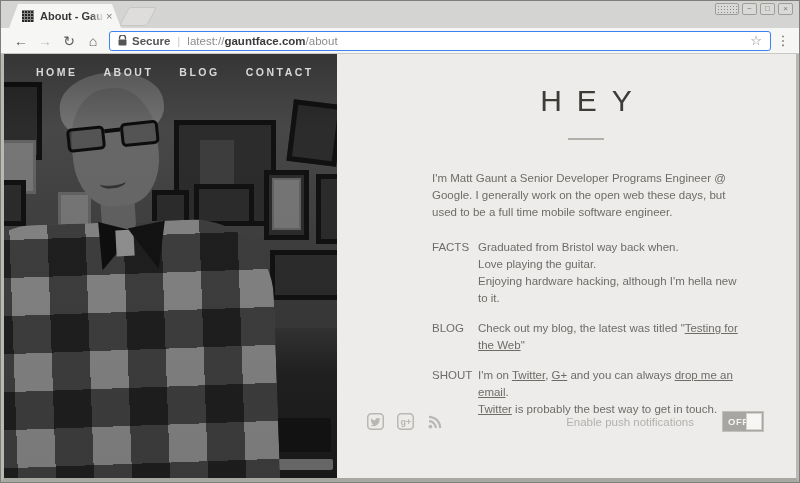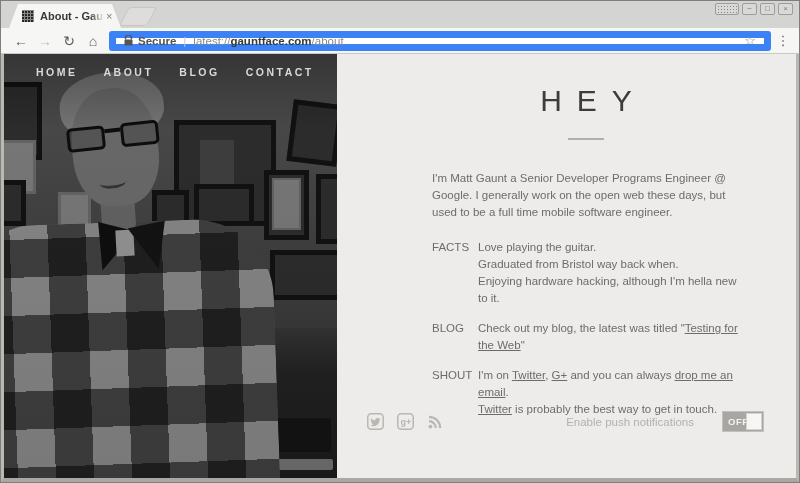--- a/index.html
+++ b/index.html
@@ -18,21 +18,21 @@
   .newtab { position:absolute; left:124px; bottom:3px; width:26px; height:17px; background:#dedddb; transform:skewX(-28deg); border-radius:2px; box-shadow:0 0 0 1px #c6c6c4; }
   .win-controls { position:absolute; right:6px; top:2px; display:flex; gap:3px; }
   .win-btn { height:12px; min-width:15px; background:#d9d9d7; border:1px solid #9d9d99; border-radius:2px;
              display:flex; align-items:center; justify-content:center; font-size:8px; color:#77777a; line-height:1; }
   .win-pattern { width:24px; background-image:radial-gradient(circle,#88888a 0.8px,transparent 1px); background-size:3px 3px; background-position:1px 1px; }
 
   
   .toolbar { height:26px; background:#f6f6f4; border-bottom:1px solid #c8c8c6; display:flex; align-items:center; padding:0 6px 0 8px; flex:none; }
   .nav-ic { width:24px; text-align:center; font-size:14px; color:#5c5c5c; line-height:1; }
   .nav-ic.disabled { color:#bdbdbb; }
-  .omnibox { flex:1; height:20px; background:#ffffff; border:7px solid #3b82f6; border-radius:3px; margin-left:4px; display:flex; align-items:center; padding:0 8px; font-size:11.5px; }
+  .omnibox { flex:1; height:20px; background:#ffffff; border:1px solid #3b82f6; border-radius:3px; margin-left:4px; display:flex; align-items:center; padding:0 8px; font-size:11.5px; }
   .secure { color:#555553; font-weight:bold; margin-left:5px; }
   .divider { color:#c9c9c7; margin:0 7px; }
   .url-scheme,.url-path { color:#8b8b89; }
   .url-host { color:#3a3a38; font-weight:bold; }
   .star { margin-left:auto; font-size:13px; color:#85858a; }
   .menu-dots { width:20px; text-align:center; font-size:13px; color:#5c5c5c; letter-spacing:0; margin-left:2px; }
 
   
   .viewport { flex:1; display:flex; border-left:3px solid #b9b9b3; border-right:3px solid #b9b9b3; border-bottom:4px solid #a8a8a2; background:#edecea; overflow:hidden; }
 
@@ -170,22 +170,22 @@
 
     <div class="main">
       <h1 class="hey">HEY</h1>
       <div class="hey-rule"></div>
 
       <p class="intro">I'm Matt Gaunt a Senior Developer Programs Engineer @ Google. I generally work on the open web these days, but used to be a full time mobile software engineer.</p>
 
       <dl class="row">
         <dt>FACTS</dt>
         <dd>
+          <div>Graduated from Bristol way back when.</div>
           <div>Love playing the guitar.</div>
-          <div>Graduated from Bristol way back when.</div>
           <div>Enjoying hardware hacking, although I'm hella new to it.</div>
         </dd>
       </dl>
 
       <dl class="row">
         <dt>BLOG</dt>
         <dd><span>Check out my blog, the latest was titled "</span><a href="#">Testing for the Web</a><span>"</span></dd>
       </dl>
 
       <dl class="row">

